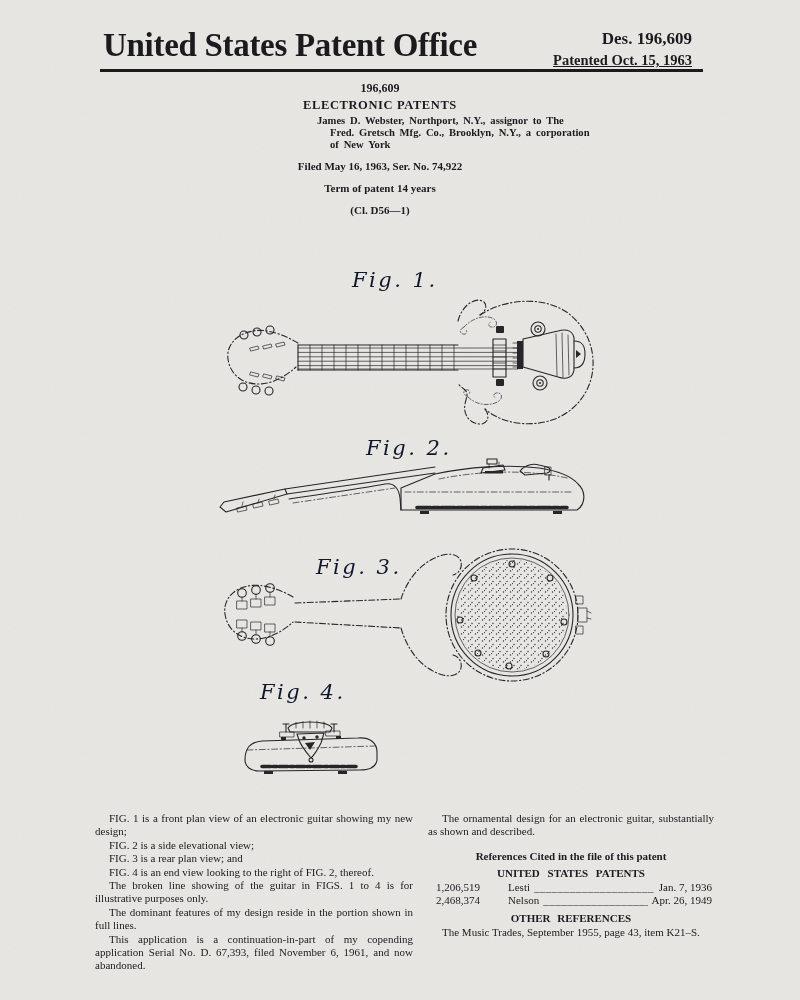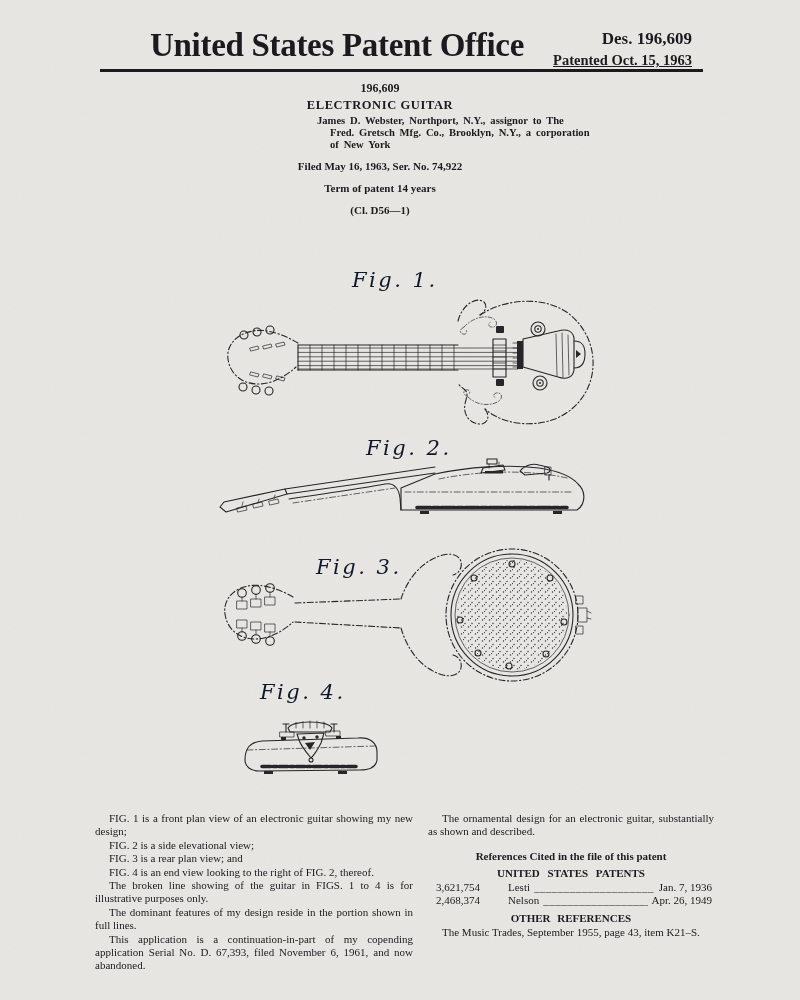--- a/index.html
+++ b/index.html
@@ -50,29 +50,29 @@
 <div class="page">
 
   <svg class="tex" width="800" height="1000">
     <filter id="grain">
         <feTurbulence type="fractalNoise" baseFrequency="0.8" numOctaves="2" stitchTiles="stitch"></feTurbulence>
       <feColorMatrix type="matrix" values="0 0 0 0 0.45  0 0 0 0 0.45  0 0 0 0 0.44  0 0 0 0.10 0"></feColorMatrix>
     </filter>
     <rect width="800" height="1000" filter="url(#grain)"></rect>
   </svg>
 
-  <div class="abs office-title" style="left:103px;top:27px;margin-left:47px;">United States Patent Office</div>
+  <div class="abs office-title" style="left:103px;top:27px;">United States Patent Office</div>
   <div class="abs hdr-right" style="right:108px;top:29px;">
     <div class="hdr-num">Des. 196,609</div>
     <div class="hdr-date">Patented Oct. 15, 1963</div>
   </div>
   <div class="abs rule" style="left:100px;top:69px;width:603px;"></div>
 
   <div class="abs center-line fs12" style="top:81px;">196,609</div>
-  <div class="abs center-line fs125" style="top:98px;">ELECTRONIC GUITAR</div>
+  <div class="abs center-line fs125" style="top:98px;">ELECTRONIC PATENTS</div>
   <div class="abs inventor" style="left:269px;top:115px;margin-left:48px;">
     <div>James D. Webster, Northport, N.Y., assignor to The</div>
     <div class="ind">Fred. Gretsch Mfg. Co., Brooklyn, N.Y., a corporation</div>
     <div class="ind">of New York</div>
   </div>
   <div class="abs center-line fs11" style="top:160px;">Filed May 16, 1963, Ser. No. 74,922</div>
   <div class="abs center-line fs11" style="top:182px;">Term of patent 14 years</div>
   <div class="abs center-line fs11" style="top:204px;">(Cl. D56—1)</div>
 
   <div class="abs figlabel" style="left:352px;top:268px;">Fig. 1.</div>
@@ -255,21 +255,21 @@
     <p>The broken line showing of the guitar in FIGS. 1 to 4 is for illustrative purposes only.</p>
     <p>The dominant features of my design reside in the portion shown in full lines.</p>
     <p>This application is a continuation-in-part of my copending application Serial No. D. 67,393, filed November 6, 1961, and now abandoned.</p>
   </div>
 
   <div class="abs col" style="left:428px;top:812px;width:286px;">
     <p>The ornamental design for an electronic guitar, substantially as shown and described.</p>
     <p class="refs-head">References Cited in the file of this patent</p>
     <p class="usp-head">UNITED STATES PATENTS</p>
     <div class="pat-row">
-      <span class="pat-num">3,621,754</span>
+      <span class="pat-num">1,206,519</span>
       <span class="pat-name">Lesti</span>
       <span class="pat-leader">____________________</span>
       <span class="pat-date">Jan. 7, 1936</span>
     </div>
     <div class="pat-row">
       <span class="pat-num">2,468,374</span>
       <span class="pat-name">Nelson</span>
       <span class="pat-leader">__________________</span>
       <span class="pat-date">Apr. 26, 1949</span>
     </div>

